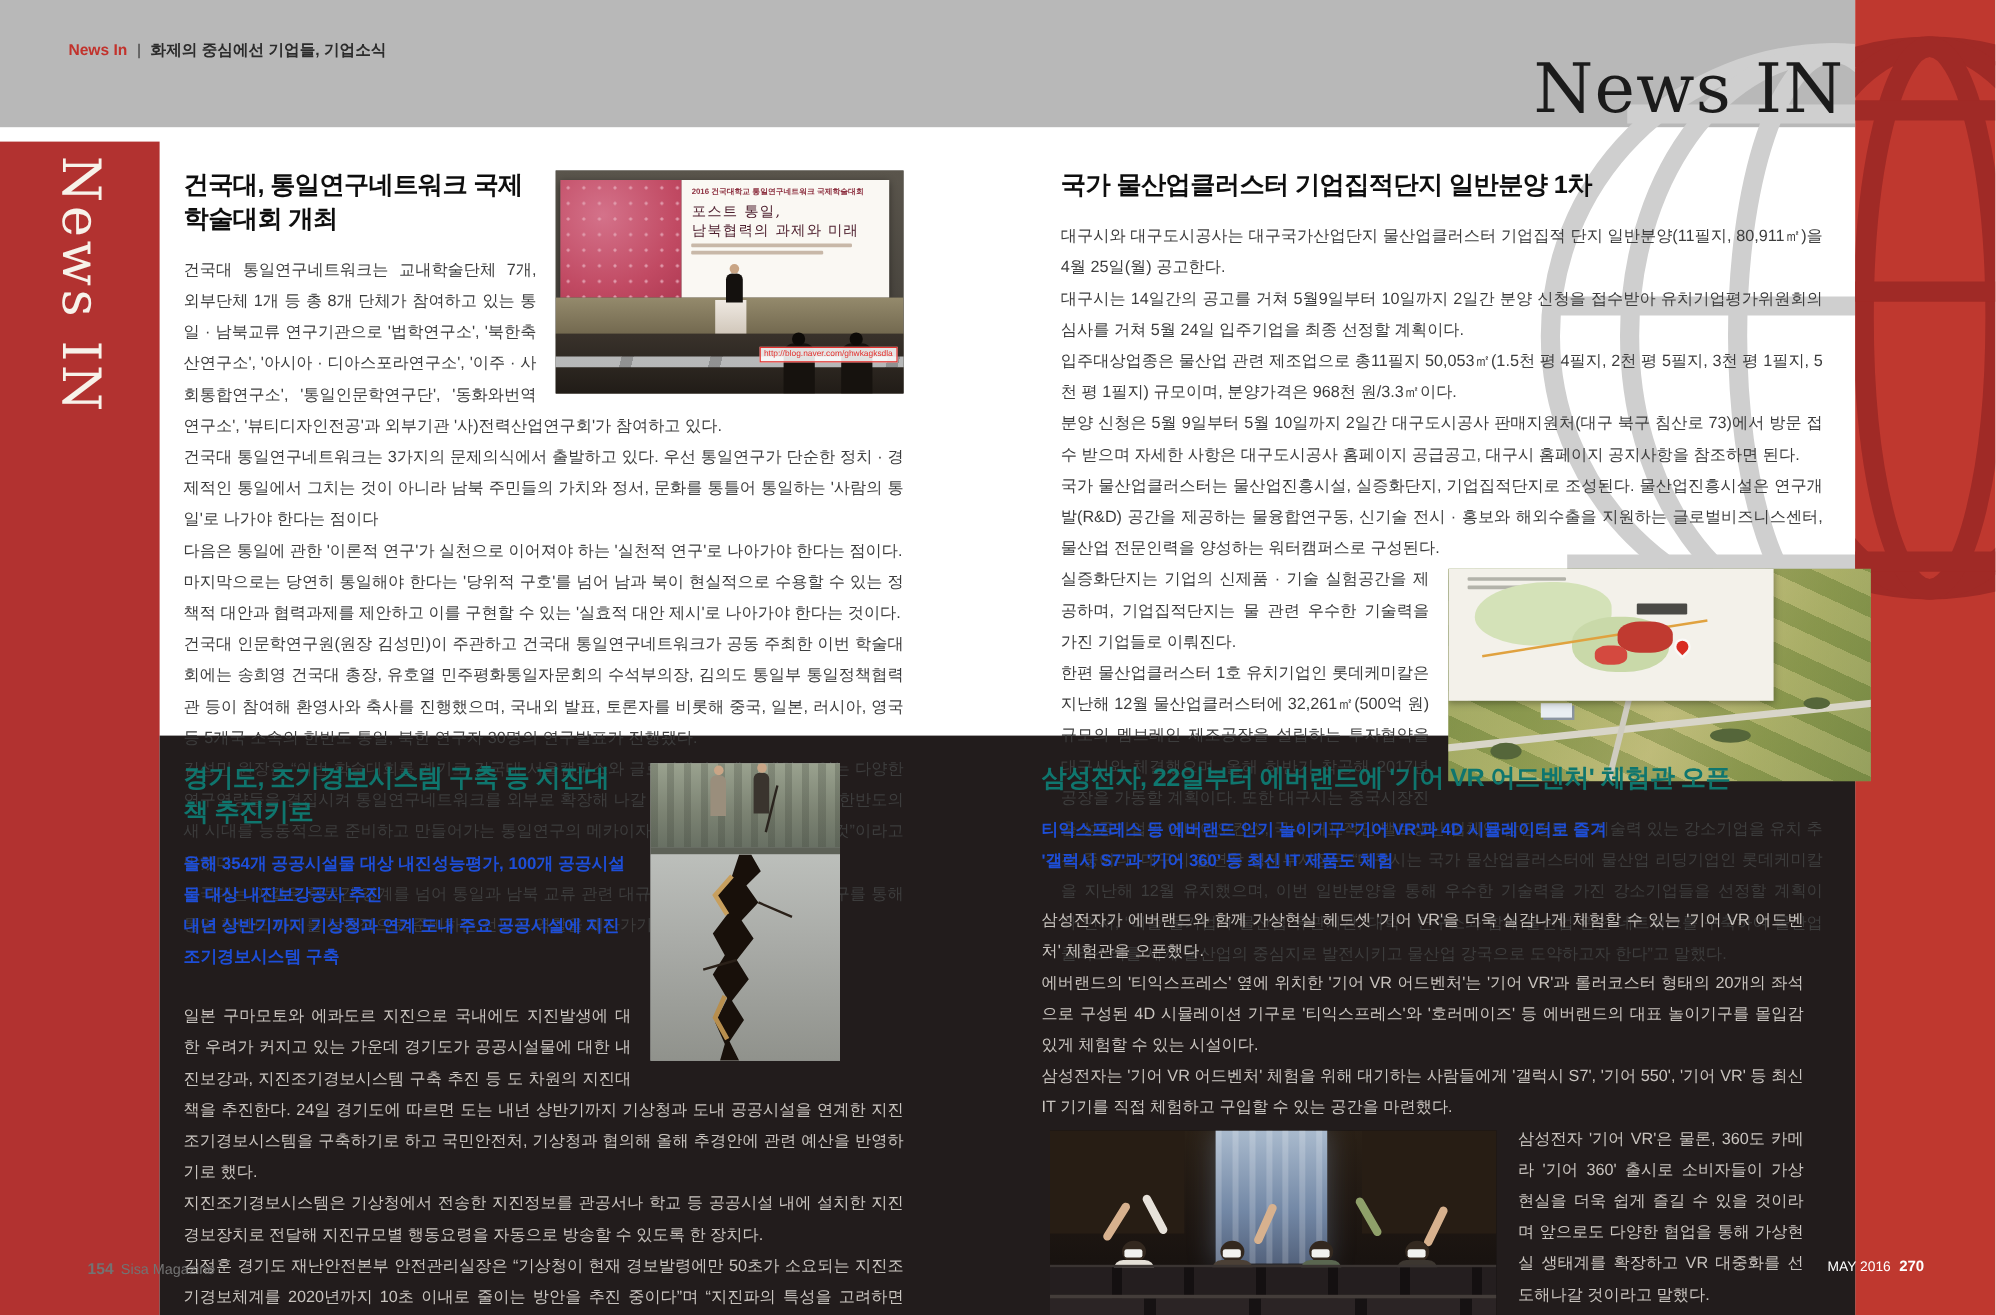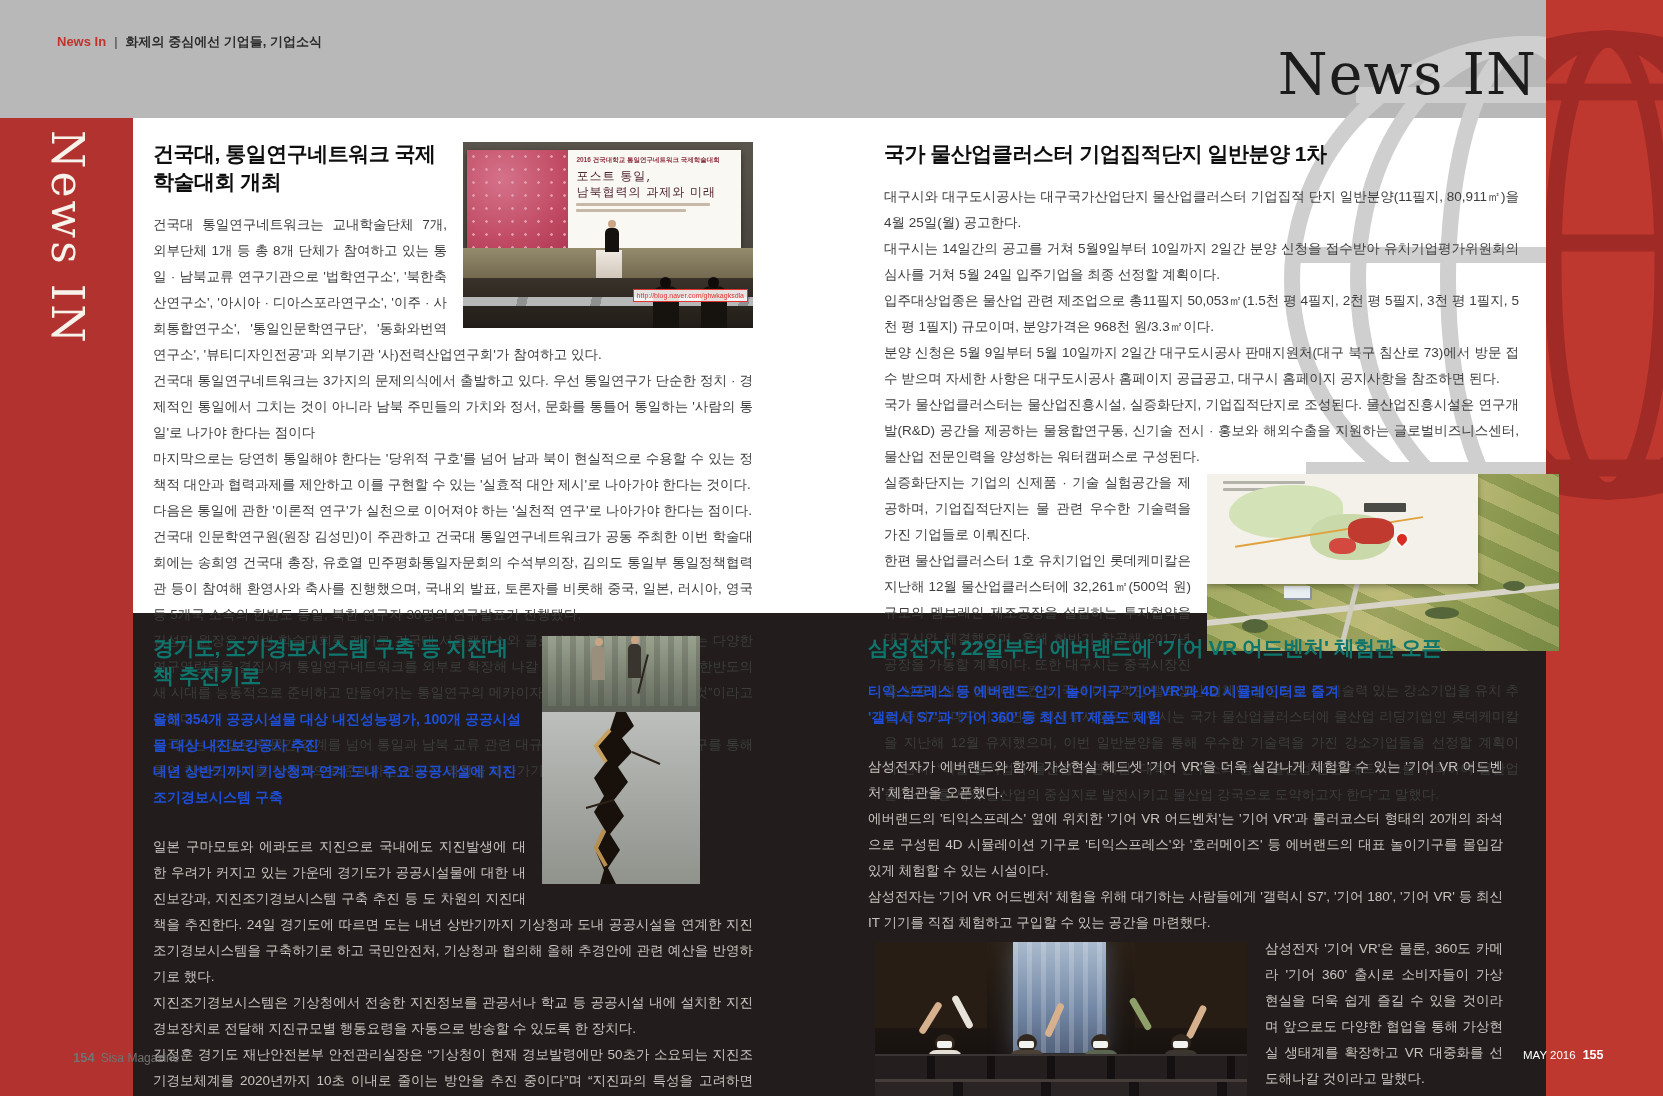--- a/index.html
+++ b/index.html
@@ -1,20 +1,20 @@
 <!DOCTYPE html>
 <html><head>
 <meta charset="utf-8">
 <style>
   html,body{margin:0;padding:0;background:#e9e9e9;}
   .page{position:relative;width:1663px;height:1096px;background:#ffffff;overflow:hidden;
         font-family:"Liberation Sans","DejaVu Sans",sans-serif;}
 
   
-  .band{position:absolute;left:0;top:0;width:1546px;height:118px;background:#b8b8b8;}
+  .band{position:absolute;left:0;top:0;width:1546px;height:106px;background:#b8b8b8;}
   .kicker{position:absolute;left:57px;top:33px;font-size:13px;font-weight:bold;color:#2b2b2b;white-space:nowrap;}
   .kicker-red{color:#c2322c;}
   .kicker-sep{margin:0 8px;font-weight:normal;color:#3a3a3a;}
   .brand{position:absolute;top:46px;right:126px;z-index:3;font-family:"DejaVu Serif","Liberation Serif",serif;
          font-size:57px;line-height:1;color:#1b1b1b;letter-spacing:1px;}
 
   
   .light-globe{position:absolute;right:117px;top:0;width:270px;height:565px;z-index:1;pointer-events:none;overflow:hidden;}
   .red-strip{position:absolute;left:1546px;top:0;width:117px;height:1096px;background:#bf382f;overflow:hidden;z-index:1;}
 
@@ -202,22 +202,22 @@
       <div class="p1-speaker"></div>
       <div class="p1-audience"></div>
       <div class="p1-tables"></div>
       <div class="p1-fig f1"></div>
       <div class="p1-fig f2"></div>
       <div class="p1-watermark">http://blog.naver.com/ghwkagksdla</div>
     </div>
     <h2>건국대, 통일연구네트워크 국제학술대회 개최</h2>
     <p>건국대 통일연구네트워크는 교내학술단체 7개, 외부단체 1개 등 총 8개 단체가 참여하고 있는 통일 · 남북교류 연구기관으로 '법학연구소', '북한축산연구소', '아시아 · 디아스포라연구소', '이주 · 사회통합연구소', '통일인문학연구단', '동화와번역연구소', '뷰티디자인전공'과 외부기관 '사)전력산업연구회'가 참여하고 있다.</p>
     <p>건국대 통일연구네트워크는 3가지의 문제의식에서 출발하고 있다. 우선 통일연구가 단순한 정치 · 경제적인 통일에서 그치는 것이 아니라 남북 주민들의 가치와 정서, 문화를 통틀어 통일하는 '사람의 통일'로 나가야 한다는 점이다</p>
+    <p>다음은 통일에 관한 '이론적 연구'가 실천으로 이어져야 하는 '실천적 연구'로 나아가야 한다는 점이다.</p>
     <p>마지막으로는 당연히 통일해야 한다는 '당위적 구호'를 넘어 남과 북이 현실적으로 수용할 수 있는 정책적 대안과 협력과제를 제안하고 이를 구현할 수 있는 '실효적 대안 제시'로 나아가야 한다는 것이다.</p>
-    <p>다음은 통일에 관한 '이론적 연구'가 실천으로 이어져야 하는 '실천적 연구'로 나아가야 한다는 점이다.</p>
     <p>건국대 인문학연구원(원장 김성민)이 주관하고 건국대 통일연구네트워크가 공동 주최한 이번 학술대회에는 송희영 건국대 총장, 유호열 민주평화통일자문회의 수석부의장, 김의도 통일부 통일정책협력관 등이 참여해 환영사와 축사를 진행했으며, 국내외 발표, 토론자를 비롯해 중국, 일본, 러시아, 영국 등 5개국 소속의 한반도 통일, 북한 연구자 30명의 연구발표가 진행됐다.</p>
     <p>김성민 원장은 “이번 학술대회를 계기로 건국대 서울캠퍼스와 글로컬캠퍼스에 소재하고 있는 다양한 연구역량들을 결집시켜 통일연구네트워크를 외부로 확장해 나갈 것”이라며 “건국대가 통일 한반도의 새 시대를 능동적으로 준비하고 만들어가는 통일연구의 메카이자 허브가 되도록 발전시킬 것”이라고 말했다.</p>
     <p>건국대는 이같은 학문간 경계를 넘어 통일과 남북 교류 관련 대규모 학술 교류와 융복합 연구를 통해 통일 한반도 시대를 능동적으로 준비하는 선도적 역할을 해나가기로 했다.</p>
   </article>
 
   <article class="article a2">
     <h2>국가 물산업클러스터 기업집적단지 일반분양 1차</h2>
     <p>대구시와 대구도시공사는 대구국가산업단지 물산업클러스터 기업집적 단지 일반분양(11필지, 80,911㎡)을 4월 25일(월) 공고한다.</p>
     <p>대구시는 14일간의 공고를 거쳐 5월9일부터 10일까지 2일간 분양 신청을 접수받아 유치기업평가위원회의 심사를 거쳐 5월 24일 입주기업을 최종 선정할 계획이다.</p>
     <p>입주대상업종은 물산업 관련 제조업으로 총11필지 50,053㎡(1.5천 평 4필지, 2천 평 5필지, 3천 평 1필지, 5천 평 1필지) 규모이며, 분양가격은 968천 원/3.3㎡이다.</p>
@@ -274,21 +274,21 @@
   </article>
 
   <article class="article a4 dark">
     <h2>삼성전자, 22일부터 에버랜드에 '기어 VR 어드벤처' 체험관 오픈</h2>
     <div class="subs">
       <div>티익스프레스 등 에버랜드 인기 놀이기구 '기어 VR'과 4D 시뮬레이터로 즐겨</div>
       <div>'갤럭시 S7'과 '기어 360' 등 최신 IT 제품도 체험</div>
     </div>
     <p>삼성전자가 에버랜드와 함께 가상현실 헤드셋 '기어 VR'을 더욱 실감나게 체험할 수 있는 '기어 VR 어드벤처' 체험관을 오픈했다.</p>
     <p>에버랜드의 '티익스프레스' 옆에 위치한 '기어 VR 어드벤처'는 '기어 VR'과 롤러코스터 형태의 20개의 좌석으로 구성된 4D 시뮬레이션 기구로 '티익스프레스'와 '호러메이즈' 등 에버랜드의 대표 놀이기구를 몰입감있게 체험할 수 있는 시설이다.</p>
-    <p>삼성전자는 '기어 VR 어드벤처' 체험을 위해 대기하는 사람들에게 '갤럭시 S7', '기어 180', '기어 VR' 등 최신 IT 기기를 직접 체험하고 구입할 수 있는 공간을 마련했다.</p>
+    <p>삼성전자는 '기어 VR 어드벤처' 체험을 위해 대기하는 사람들에게 '갤럭시 S7', '기어 550', '기어 VR' 등 최신 IT 기기를 직접 체험하고 구입할 수 있는 공간을 마련했다.</p>
     <div class="photo photo4">
       <div class="p4-bg"></div>
       <div class="p4-wall left"></div>
       <div class="p4-wall right"></div>
       <div class="p4-screen"></div>
       <div class="p4-arm a1"></div>
       <div class="p4-arm a2"></div>
       <div class="p4-arm a3"></div>
       <div class="p4-arm a4"></div>
       <div class="p4-arm a5"></div>
@@ -304,16 +304,16 @@
       <div class="p4-row1"></div>
     </div>
     <p>삼성전자 '기어 VR'은 물론, 360도 카메라 '기어 360' 출시로 소비자들이 가상 현실을 더욱 쉽게 즐길 수 있을 것이라며 앞으로도 다양한 협업을 통해 가상현실 생태계를 확장하고 VR 대중화를 선도해나갈 것이라고 말했다.</p>
     <p>에버랜드는 동물, 식물 등 자연 컨텐츠에 어트랙션이 결합되어 있는 강점을 기반으로 에버랜드를 가상현실 등 최신 IT 기술이 접목된 디지털 테마파크로 발전시켜 나갈 예정이라고 말했다.</p>
   </article>
 
   <div class="footer-left">
     <span class="fp-num">154</span><span>Sisa Magazine</span>
   </div>
   <div class="footer-right">
-    <span>MAY 2016</span><span class="fp-num2">155</span>
+    <span>MAY 2016</span><span class="fp-num2">270</span>
   </div>
 
 </div>
 
 </body></html>

